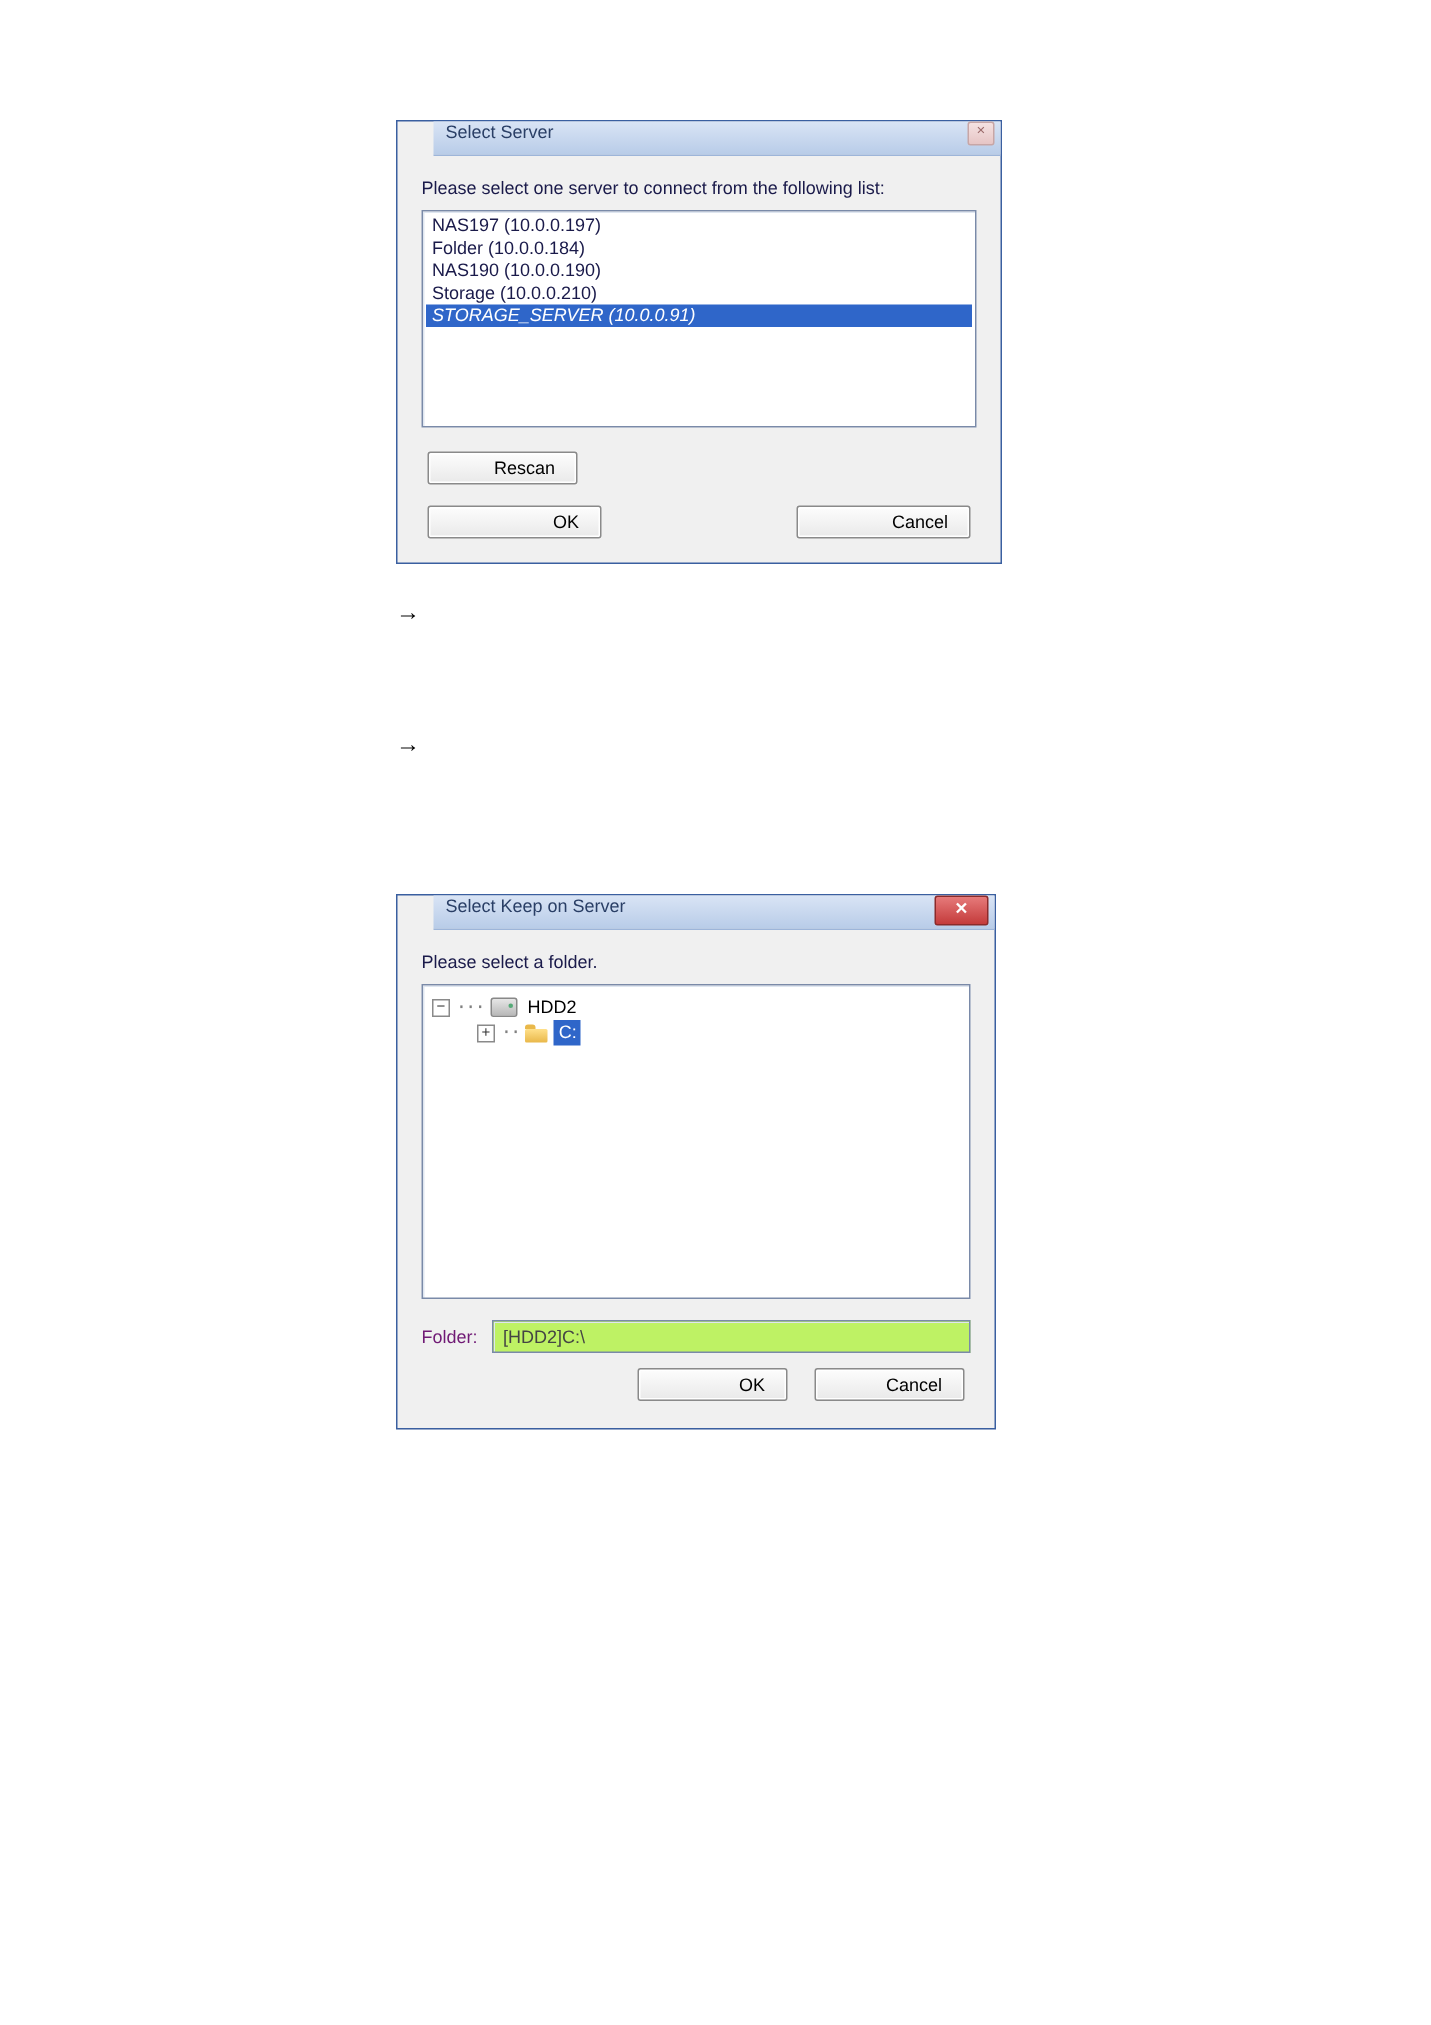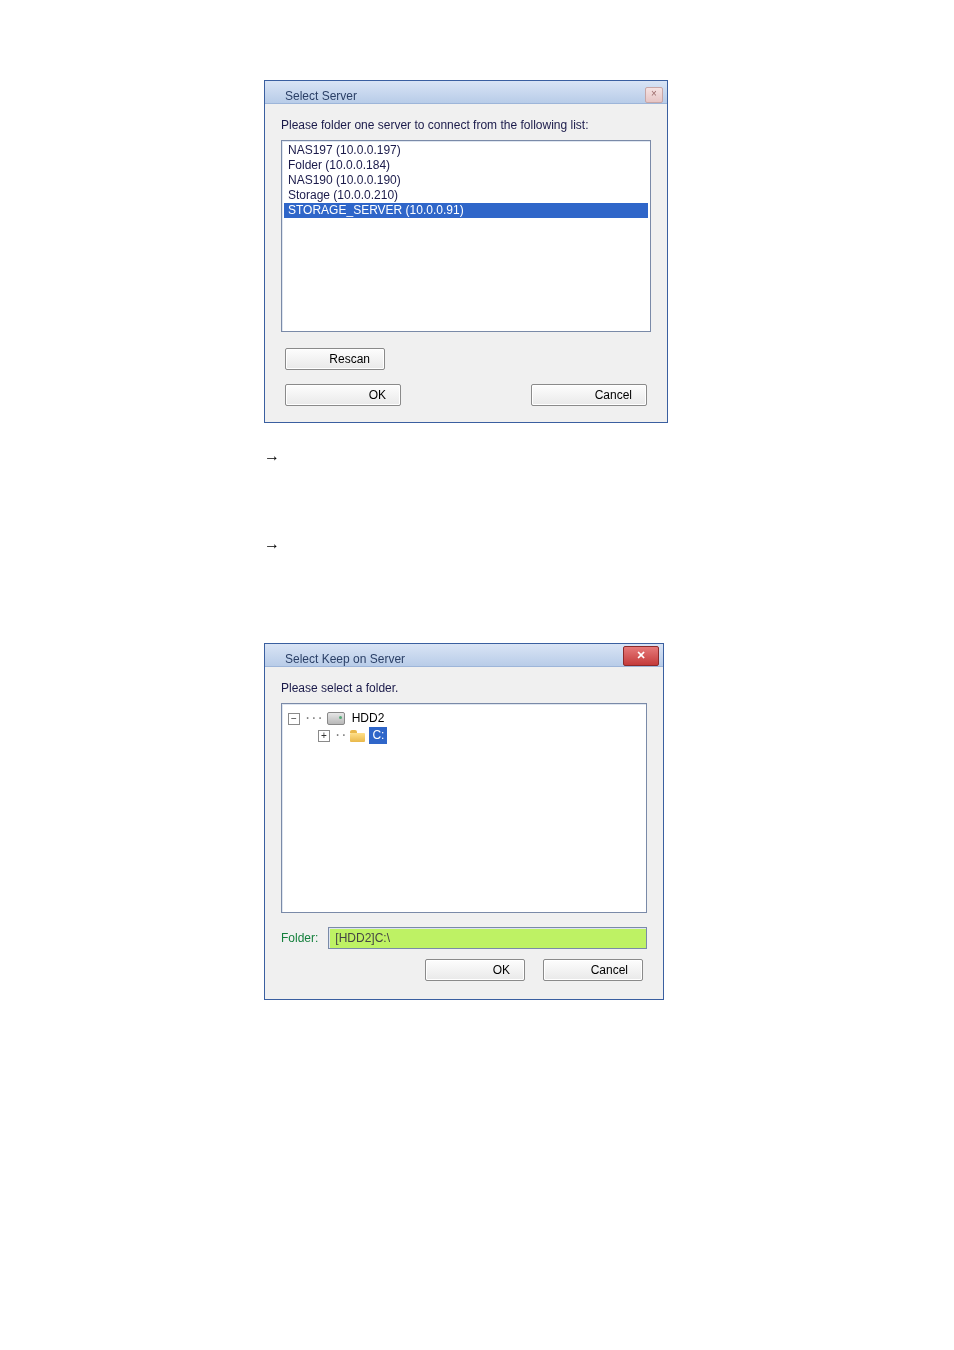--- a/index.html
+++ b/index.html
@@ -33,24 +33,25 @@
     border: 1px solid #3a5fa0;
     background: #f0f0f0;
     box-shadow: none;
     position: relative;
   }
   .titlebar {
     height: 22px;
     background: linear-gradient(to bottom, #d9e4f5 0%, #b8cce8 100%);
     border-bottom: 1px solid #9db5d9;
     display: flex;
-    align-items: flex-end;
-    padding: 0 4px 0 20px;
+    align-items: flex-start;
+    padding: 0 4px 0 8px;
     color: #2a3f66;
     font-size: 12px;
+    margin-left: 24px;
   }
   .titlebar .title {
     flex: 1;
     white-space: nowrap;
   }
   .close-btn {
     width: 16px;
     height: 14px;
     line-height: 12px;
     text-align: center;
@@ -79,34 +80,35 @@
     margin: 4px 0 8px 0;
   }
   .listbox, .treeview {
     background: #ffffff;
     border: 1px solid #7a8aa8;
     box-shadow: inset 1px 1px 0 #dfe6f0;
     width: 100%;
     box-sizing: border-box;
   }
   .listbox {
-    height: 192px;
+    height: 145px;
     overflow: hidden;
     padding: 2px 2px;
   }
   .listitem {
     padding: 0 4px;
     color: #1a1a4a;
     line-height: 15px;
     font-size: 12px;
     white-space: nowrap;
   }
   .listitem.selected {
     background: #2f66c9;
     color: #ffffff;
+    font-style: italic;
   }
 
   .btn {
     display: inline-block;
     min-width: 70px;
     padding: 3px 14px;
     background: linear-gradient(to bottom, #fdfdfd, #e9e9e9);
     border: 1px solid #8a8a8a;
     border-radius: 2px;
     font-size: 12px;
@@ -223,21 +225,21 @@
     color: #ffffff;
   }
 
   .folder-row {
     display: flex;
     align-items: center;
     gap: 10px;
     margin: 14px 0 10px 0;
   }
   .folder-row label {
-    color: #15803d;
+    color: #701a75;
   }
   .textfield {
     flex: 1;
     background: #bef264;
     border: 1px solid #7a8aa8;
     box-shadow: inset 1px 1px 0 #dfe6f0;
     padding: 3px 6px;
     color: #444;
     font-size: 12px;
     font-family: inherit;
@@ -253,21 +255,21 @@
 <body>
 
 <div class="page">
 
   <div class="dialog">
     <div class="titlebar">
       <span class="title">Select Server</span>
       <span class="close-btn">×</span>
     </div>
     <div class="body">
-      <div class="instr">Please folder one server to connect from the following list:</div>
+      <div class="instr">Please select one server to connect from the following list:</div>
       <div class="listbox" id="server-list">
           <div class="listitem">NAS197 (10.0.0.197)</div>
           <div class="listitem">Folder (10.0.0.184)</div>
           <div class="listitem">NAS190 (10.0.0.190)</div>
           <div class="listitem">Storage (10.0.0.210)</div>
           <div class="listitem selected">STORAGE_SERVER (10.0.0.91)</div>
         </div>
       <div class="row-rescan">
         <span class="btn">Rescan</span>
       </div>

